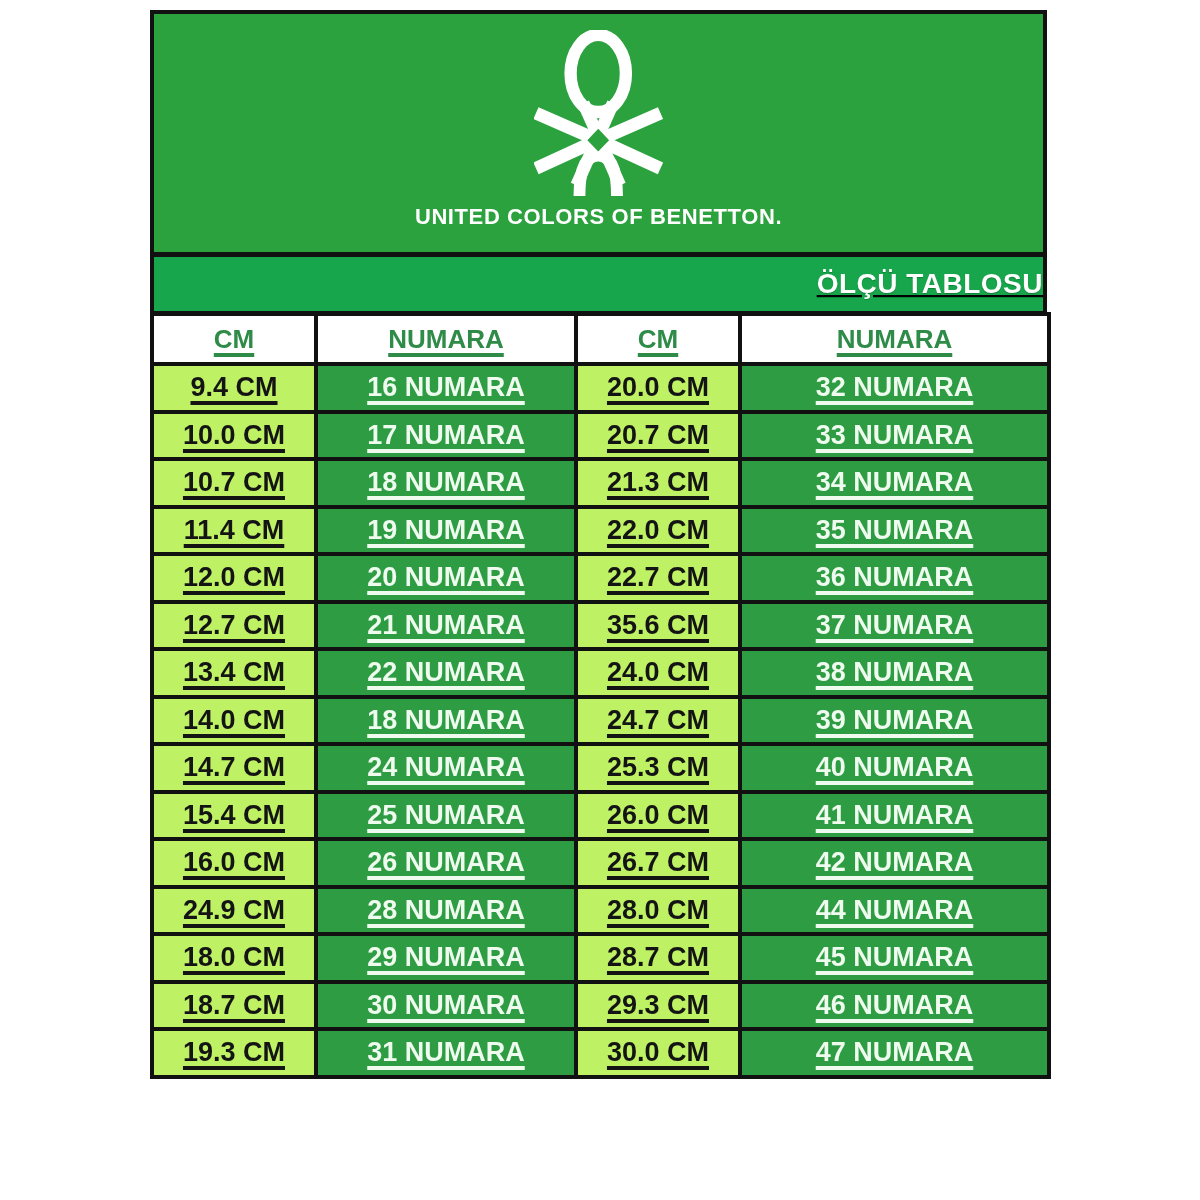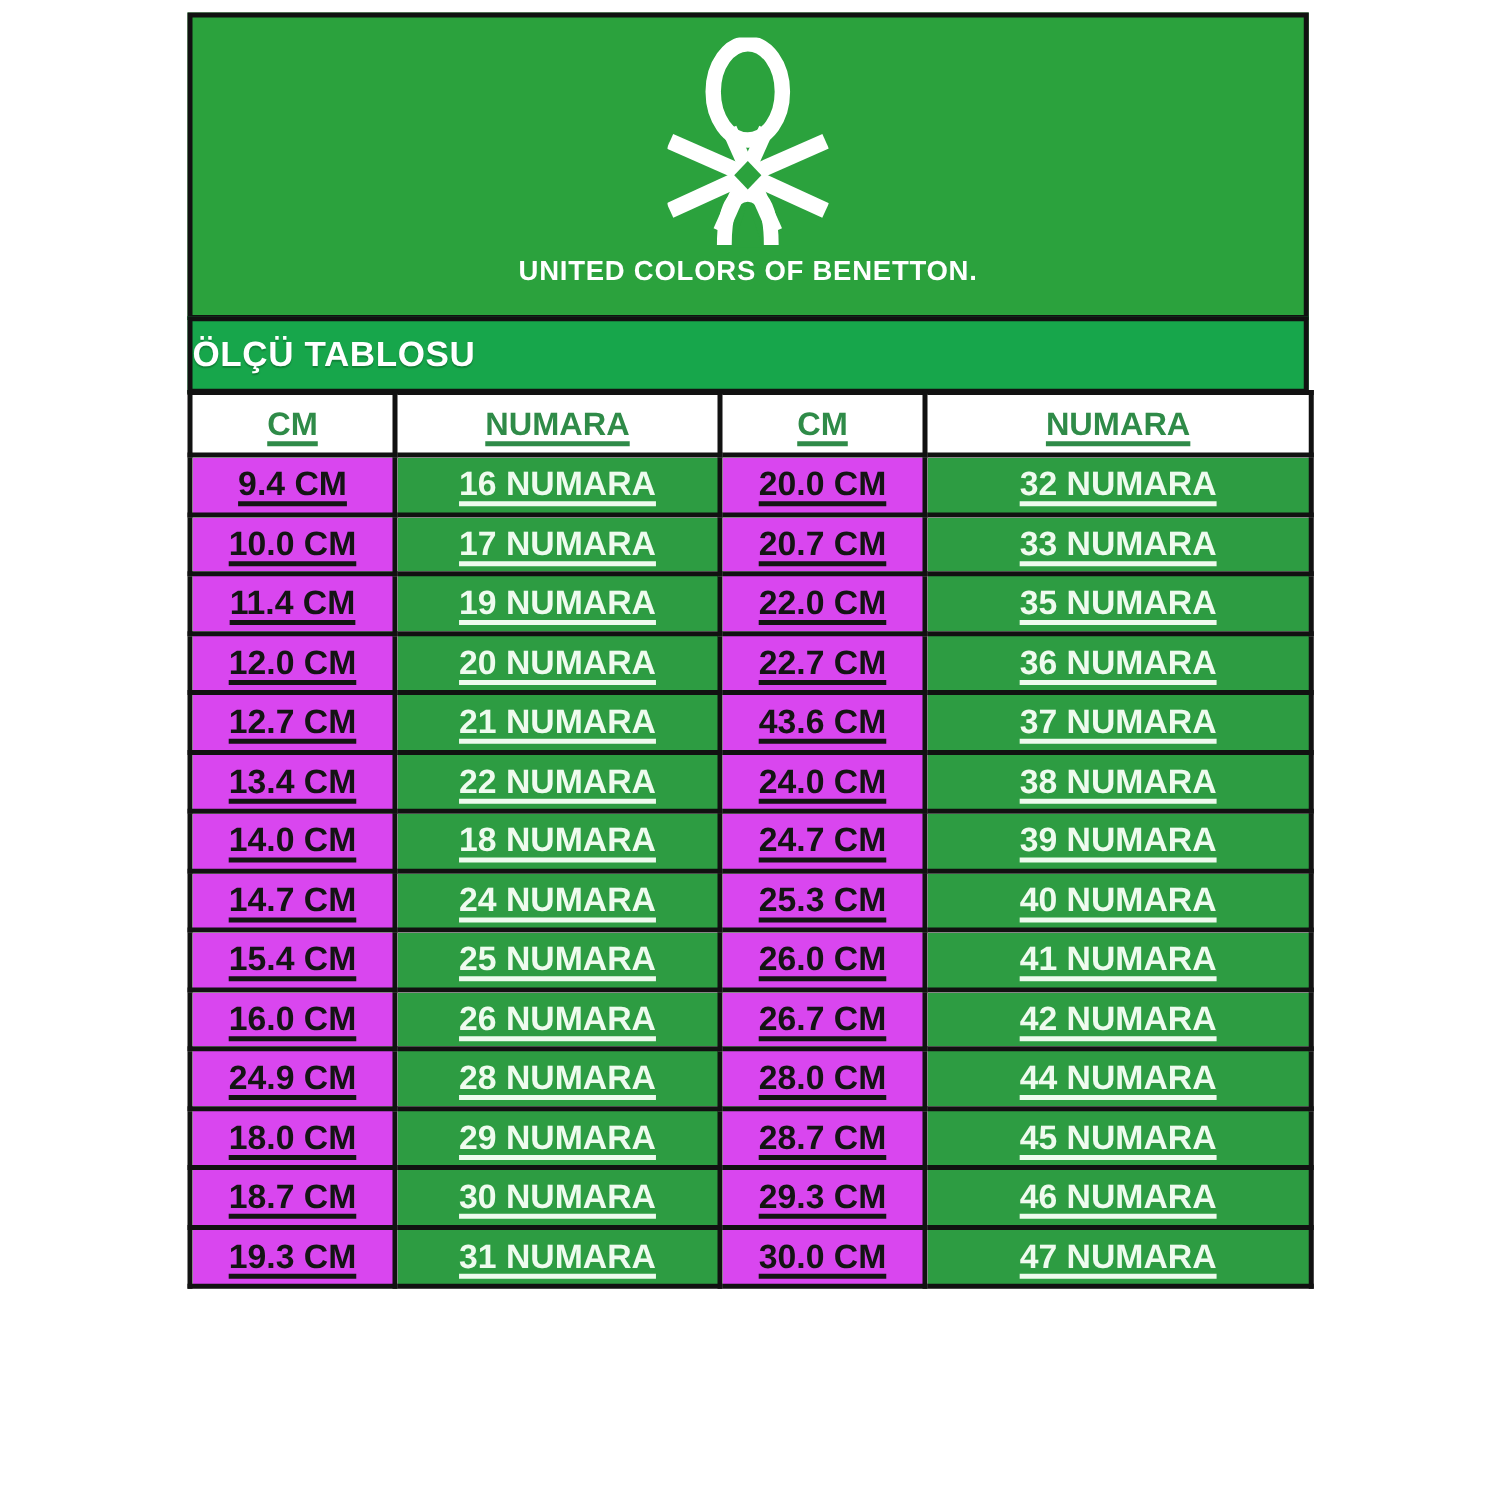--- a/index.html
+++ b/index.html
@@ -51,21 +51,22 @@
     white-space:nowrap;
   }
   
   .title-band{
     margin-top:-3px;
     height:62px;
     background:var(--band-green,#17a64b);
     border:4px solid var(--border-black,#111);
     display:flex;
     align-items:center;
-    justify-content:flex-start;
+    justify-content:flex-end;
+    text-decoration:underline;
   }
   .title-band .title{
     color:#ffffff;
     font-size:28px;
     font-weight:700;
     letter-spacing:0.5px;
     text-shadow:0 1px 1px rgba(0,60,20,0.35);
   }
   
   table{
@@ -90,21 +91,21 @@
     height:50px;
     background:#ffffff;
     color:var(--header-text-green,#2f8b48);
     font-size:26px;
   }
   td{
     height:47.5px;
     font-size:27px;
   }
   td.cm{
-    background:#d946ef;
+    background:#bef264;
     color:var(--cm-text,#141414);
   }
   td.num{
     background:var(--cell-green,#2d9c42);
     color:var(--numara-text,#eefbee);
   }
   .u{
     text-decoration:underline;
     text-decoration-thickness:3.5px;
     text-underline-offset:5px;
@@ -163,39 +164,45 @@
       <td class="num"><span class="u">32 NUMARA</span></td>
     </tr>
 
     <tr>
       <td class="cm"><span class="u">10.0 CM</span></td>
       <td class="num"><span class="u">17 NUMARA</span></td>
       <td class="cm"><span class="u">20.7 CM</span></td>
       <td class="num"><span class="u">33 NUMARA</span></td>
     </tr>
 
+    <tr>
+      <td class="cm"><span class="u">10.7 CM</span></td>
+      <td class="num"><span class="u">18 NUMARA</span></td>
+      <td class="cm"><span class="u">21.3 CM</span></td>
+      <td class="num"><span class="u">34 NUMARA</span></td>
+    </tr>
 
     <tr>
       <td class="cm"><span class="u">11.4 CM</span></td>
       <td class="num"><span class="u">19 NUMARA</span></td>
       <td class="cm"><span class="u">22.0 CM</span></td>
       <td class="num"><span class="u">35 NUMARA</span></td>
     </tr>
 
     <tr>
       <td class="cm"><span class="u">12.0 CM</span></td>
       <td class="num"><span class="u">20 NUMARA</span></td>
       <td class="cm"><span class="u">22.7 CM</span></td>
       <td class="num"><span class="u">36 NUMARA</span></td>
     </tr>
 
     <tr>
       <td class="cm"><span class="u">12.7 CM</span></td>
       <td class="num"><span class="u">21 NUMARA</span></td>
-      <td class="cm"><span class="u">43.6 CM</span></td>
+      <td class="cm"><span class="u">35.6 CM</span></td>
       <td class="num"><span class="u">37 NUMARA</span></td>
     </tr>
 
     <tr>
       <td class="cm"><span class="u">13.4 CM</span></td>
       <td class="num"><span class="u">22 NUMARA</span></td>
       <td class="cm"><span class="u">24.0 CM</span></td>
       <td class="num"><span class="u">38 NUMARA</span></td>
     </tr>
 

